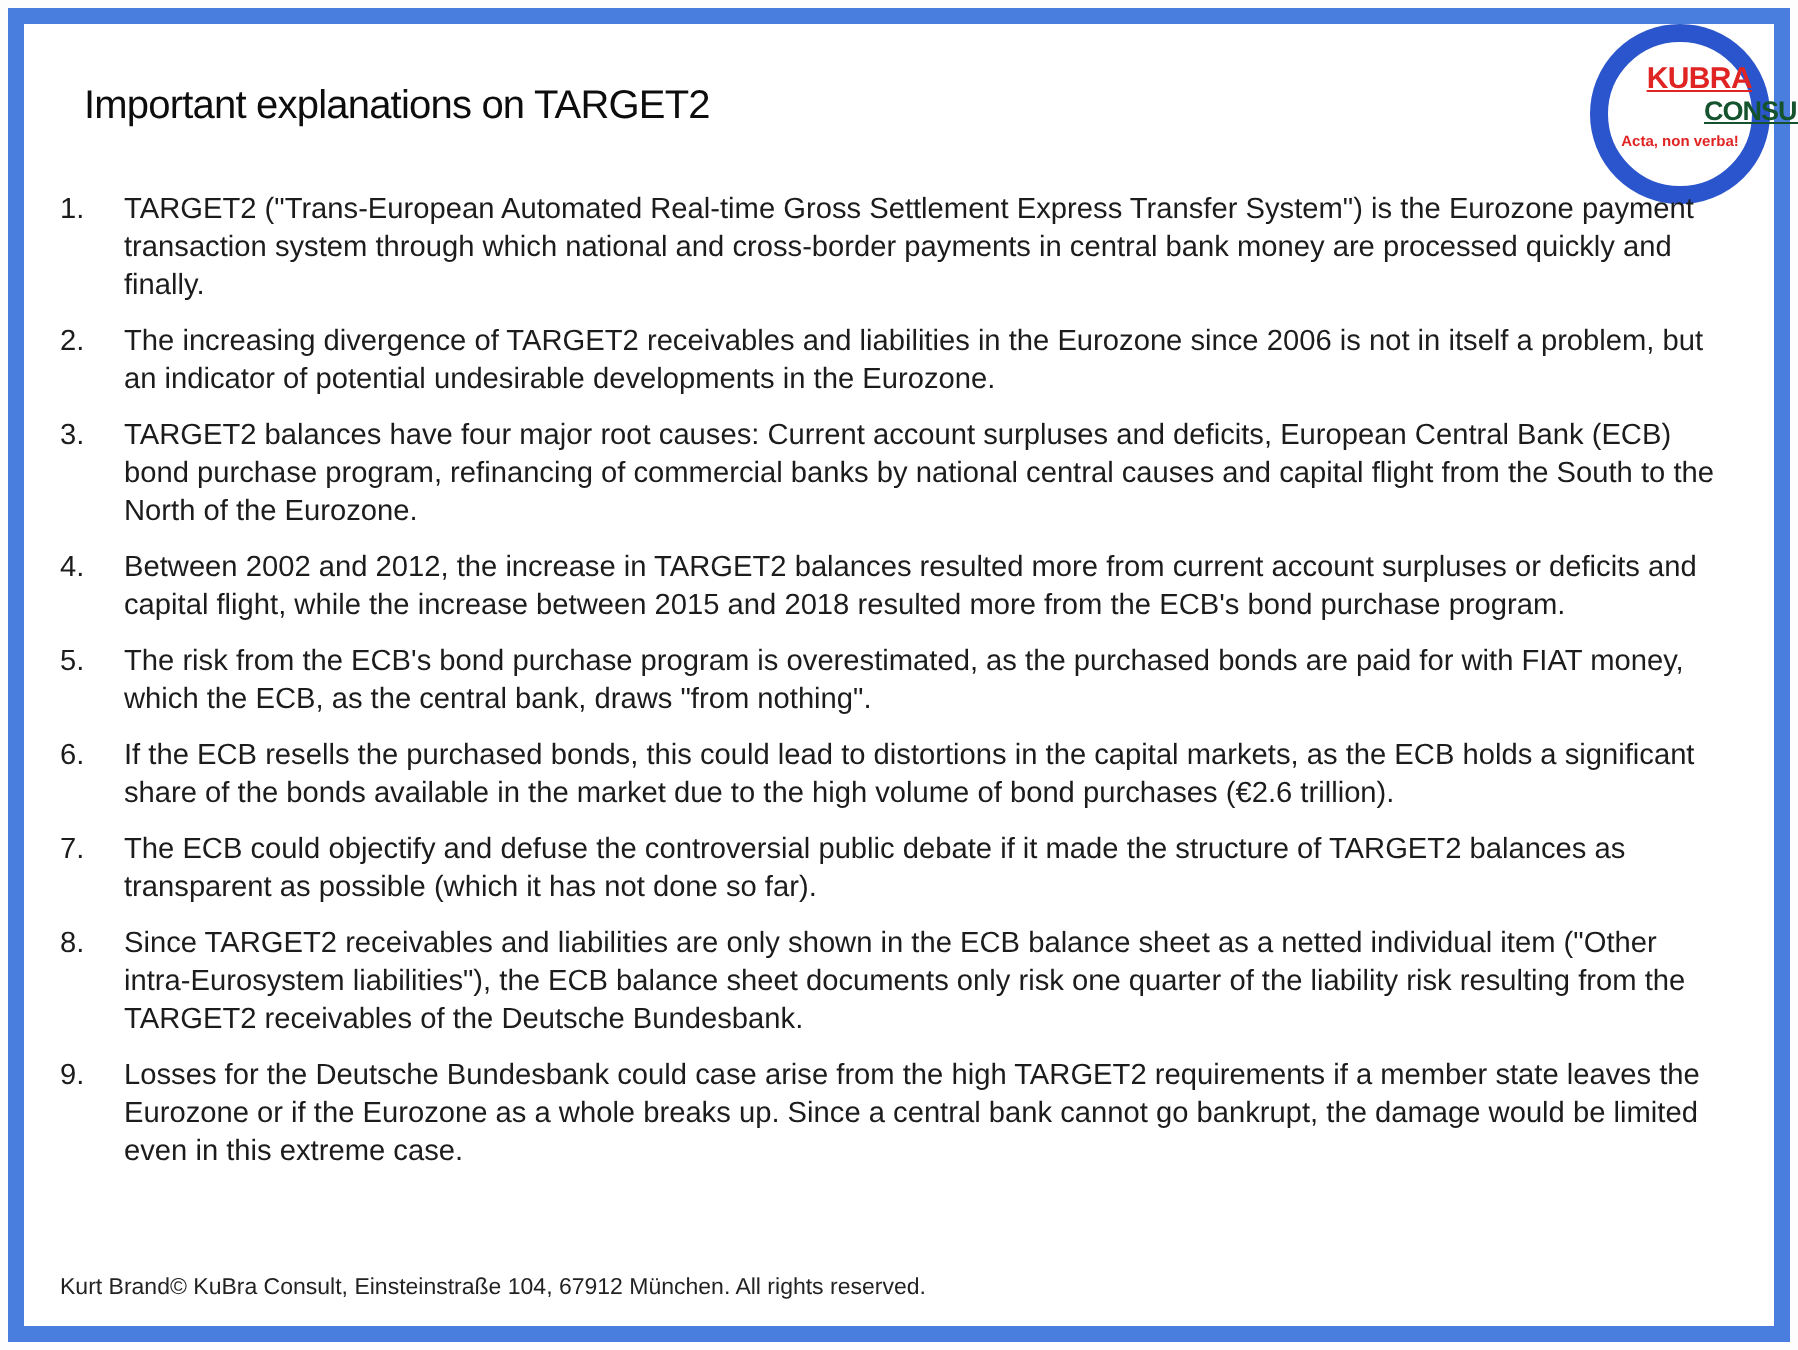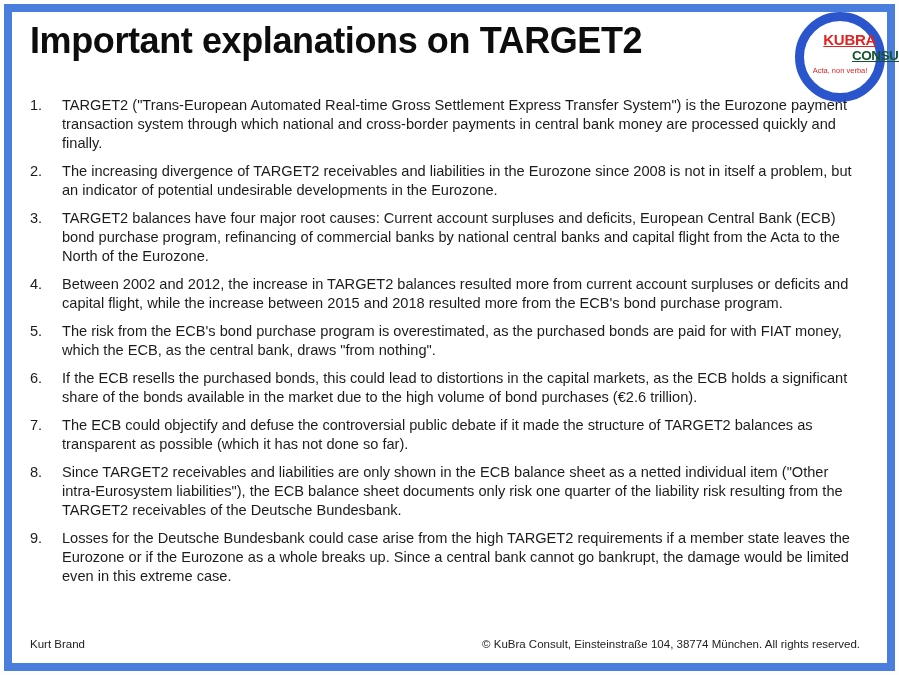--- a/index.html
+++ b/index.html
@@ -17,24 +17,24 @@
     top: 4px;
     width: 875px;   
     height: 651px;  
     border: 8px solid #4a7ede;
     background: #ffffff;
   }
   .slide-title {
     position: absolute;
     left: 18px;
     top: 10px;
-    margin: 0;
-    font-size: 36px;
+    margin: 12px;
+    font-size: 20px;
     line-height: 38px;
-    font-weight: 700;
+    font-weight: 400;
     letter-spacing: -0.4px;
     color: #0d0d0d;
     white-space: nowrap;
   }
   .logo {
     position: absolute;
     left: 783px;
     top: 0px;
     width: 72px;
     height: 72px;
@@ -62,21 +62,21 @@
     color: #14532d;
     text-decoration: underline;
     white-space: nowrap;
     letter-spacing: -0.5px;
     margin-left: 48px;
   }
   .logo-tagline {
     margin-top: 3px;
     font-size: 7.5px;
     line-height: 9px;
-    font-weight: 400;
+    font-weight: 700;
     color: #e02424;
     white-space: nowrap;
   }
   .list {
     position: absolute;
     left: 18px;
     top: 84px;
     width: 830px;
   }
   .list-item {
@@ -92,21 +92,21 @@
   }
   .list-item .txt {
     flex: 1;
   }
   .footer {
     position: absolute;
     left: 18px;
     bottom: 12px;
     width: 830px;
     display: flex;
-    justify-content: space-between;
+    justify-content: flex-start;
     font-size: 11.5px;
     line-height: 14px;
     color: #222222;
   }
 </style>
 </head>
 <body>
 
 <div class="slide">
 
@@ -118,25 +118,25 @@
     <div class="logo-tagline">Acta, non verba!</div>
   </div>
 
   <div class="list">
     <div class="list-item">
       <span class="num">1.</span>
       <span class="txt">TARGET2 ("Trans-European Automated Real-time Gross Settlement Express Transfer System") is the Eurozone payment transaction system through which national and cross-border payments in central bank money are processed quickly and finally.</span>
     </div>
     <div class="list-item">
       <span class="num">2.</span>
-      <span class="txt">The increasing divergence of TARGET2 receivables and liabilities in the Eurozone since 2008 is not in itself a problem, but an indicator of potential undesirable developments in the Eurozone.</span>
+      <span class="txt">The increasing divergence of TARGET2 receivables and liabilities in the Eurozone since 2006 is not in itself a problem, but an indicator of potential undesirable developments in the Eurozone.</span>
     </div>
     <div class="list-item">
       <span class="num">3.</span>
-      <span class="txt">TARGET2 balances have four major root causes: Current account surpluses and deficits, European Central Bank (ECB) bond purchase program, refinancing of commercial banks by national central banks and capital flight from the Acta to the North of the Eurozone.</span>
+      <span class="txt">TARGET2 balances have four major root causes: Current account surpluses and deficits, European Central Bank (ECB) bond purchase program, refinancing of commercial banks by national central causes and capital flight from the South to the North of the Eurozone.</span>
     </div>
     <div class="list-item">
       <span class="num">4.</span>
       <span class="txt">Between 2002 and 2012, the increase in TARGET2 balances resulted more from current account surpluses or deficits and capital flight, while the increase between 2015 and 2018 resulted more from the ECB's bond purchase program.</span>
     </div>
     <div class="list-item">
       <span class="num">5.</span>
       <span class="txt">The risk from the ECB's bond purchase program is overestimated, as the purchased bonds are paid for with FIAT money, which the ECB, as the central bank, draws "from nothing".</span>
     </div>
     <div class="list-item">
@@ -152,16 +152,16 @@
       <span class="txt">Since TARGET2 receivables and liabilities are only shown in the ECB balance sheet as a netted individual item ("Other intra-Eurosystem liabilities"), the ECB balance sheet documents only risk one quarter of the liability risk resulting from the TARGET2 receivables of the Deutsche Bundesbank.</span>
     </div>
     <div class="list-item">
       <span class="num">9.</span>
       <span class="txt">Losses for the Deutsche Bundesbank could case arise from the high TARGET2 requirements if a member state leaves the Eurozone or if the Eurozone as a whole breaks up. Since a central bank cannot go bankrupt, the damage would be limited even in this extreme case.</span>
     </div>
   </div>
 
   <div class="footer">
     <span>Kurt Brand</span>
-    <span>© KuBra Consult, Einsteinstraße 104, 38774 München. All rights reserved.</span>
+    <span>© KuBra Consult, Einsteinstraße 104, 67912 München. All rights reserved.</span>
   </div>
 
 </div>
 
 </body></html>

